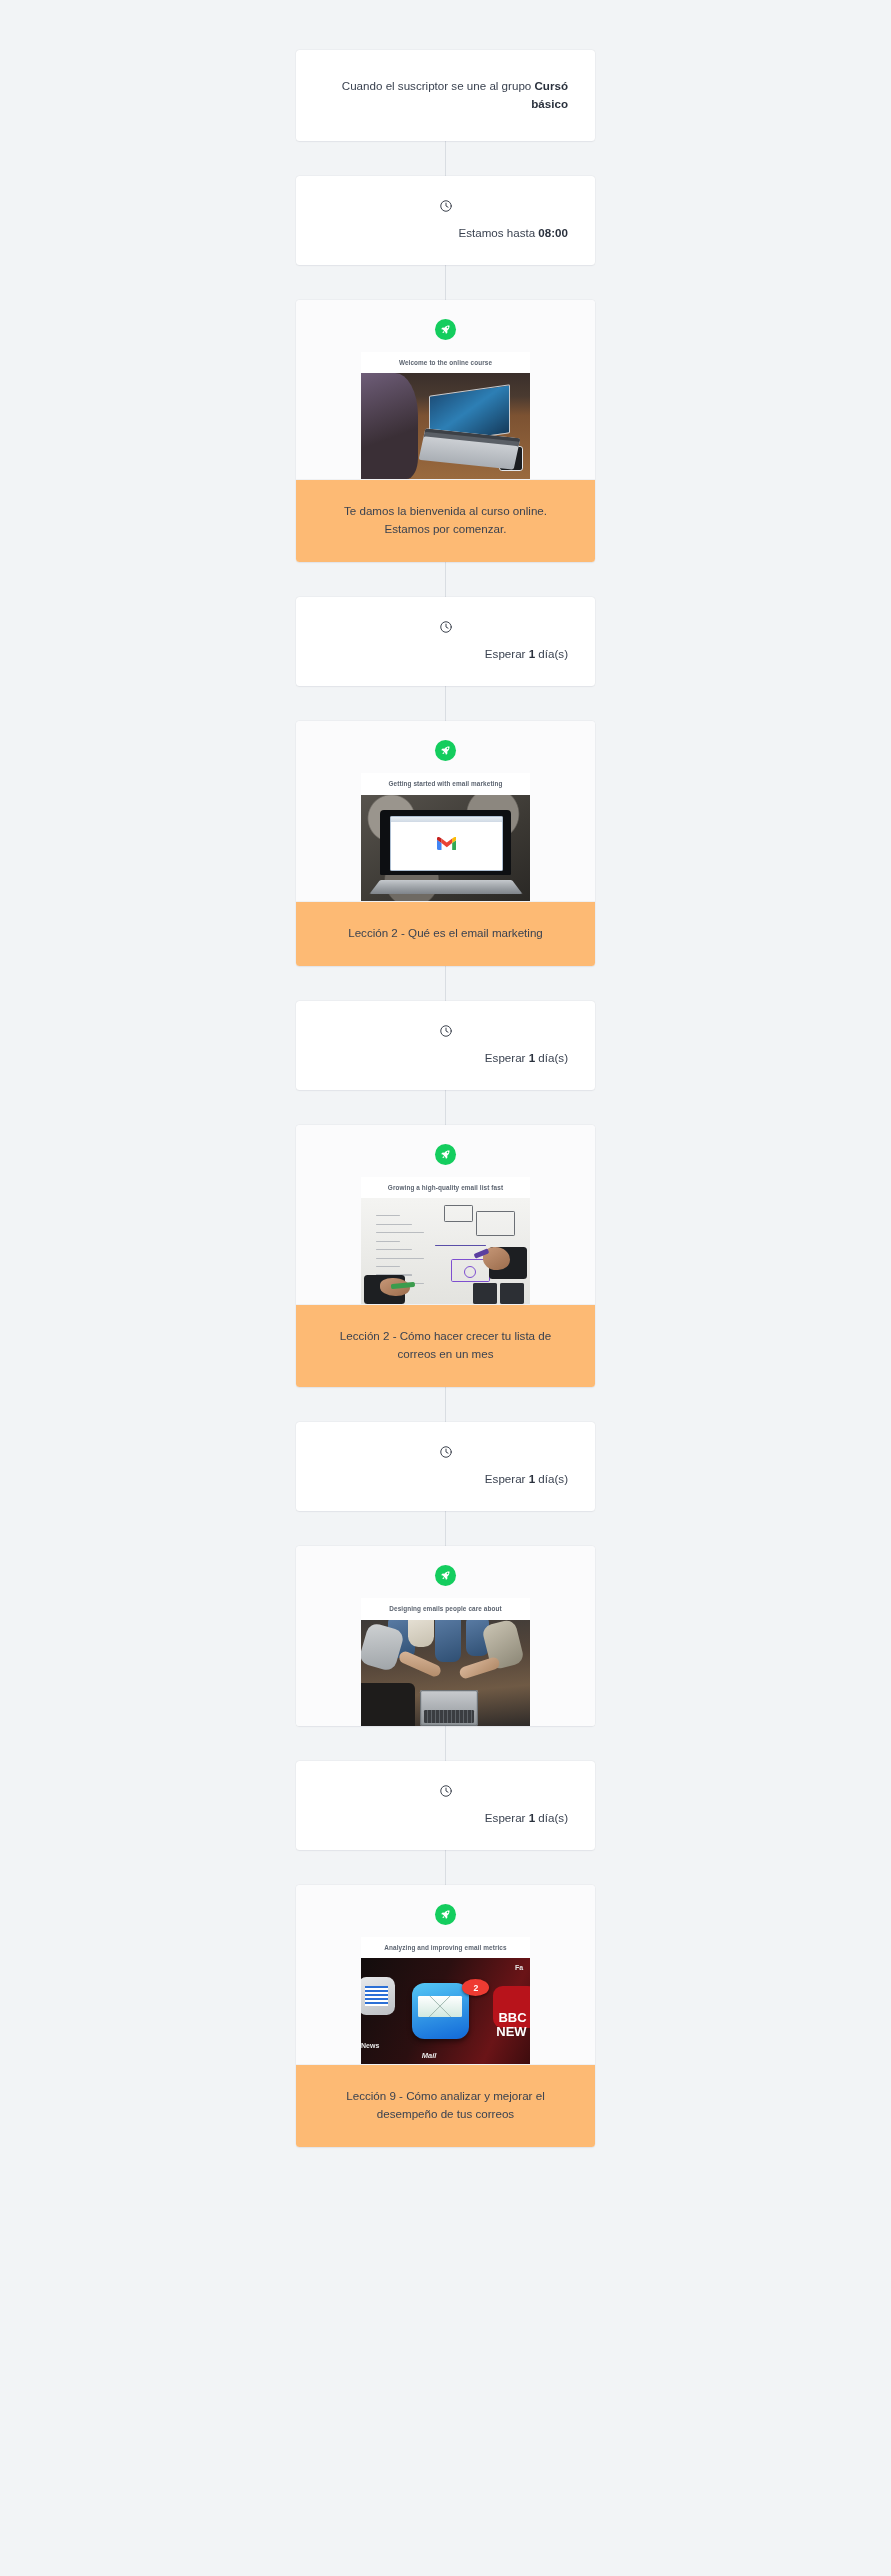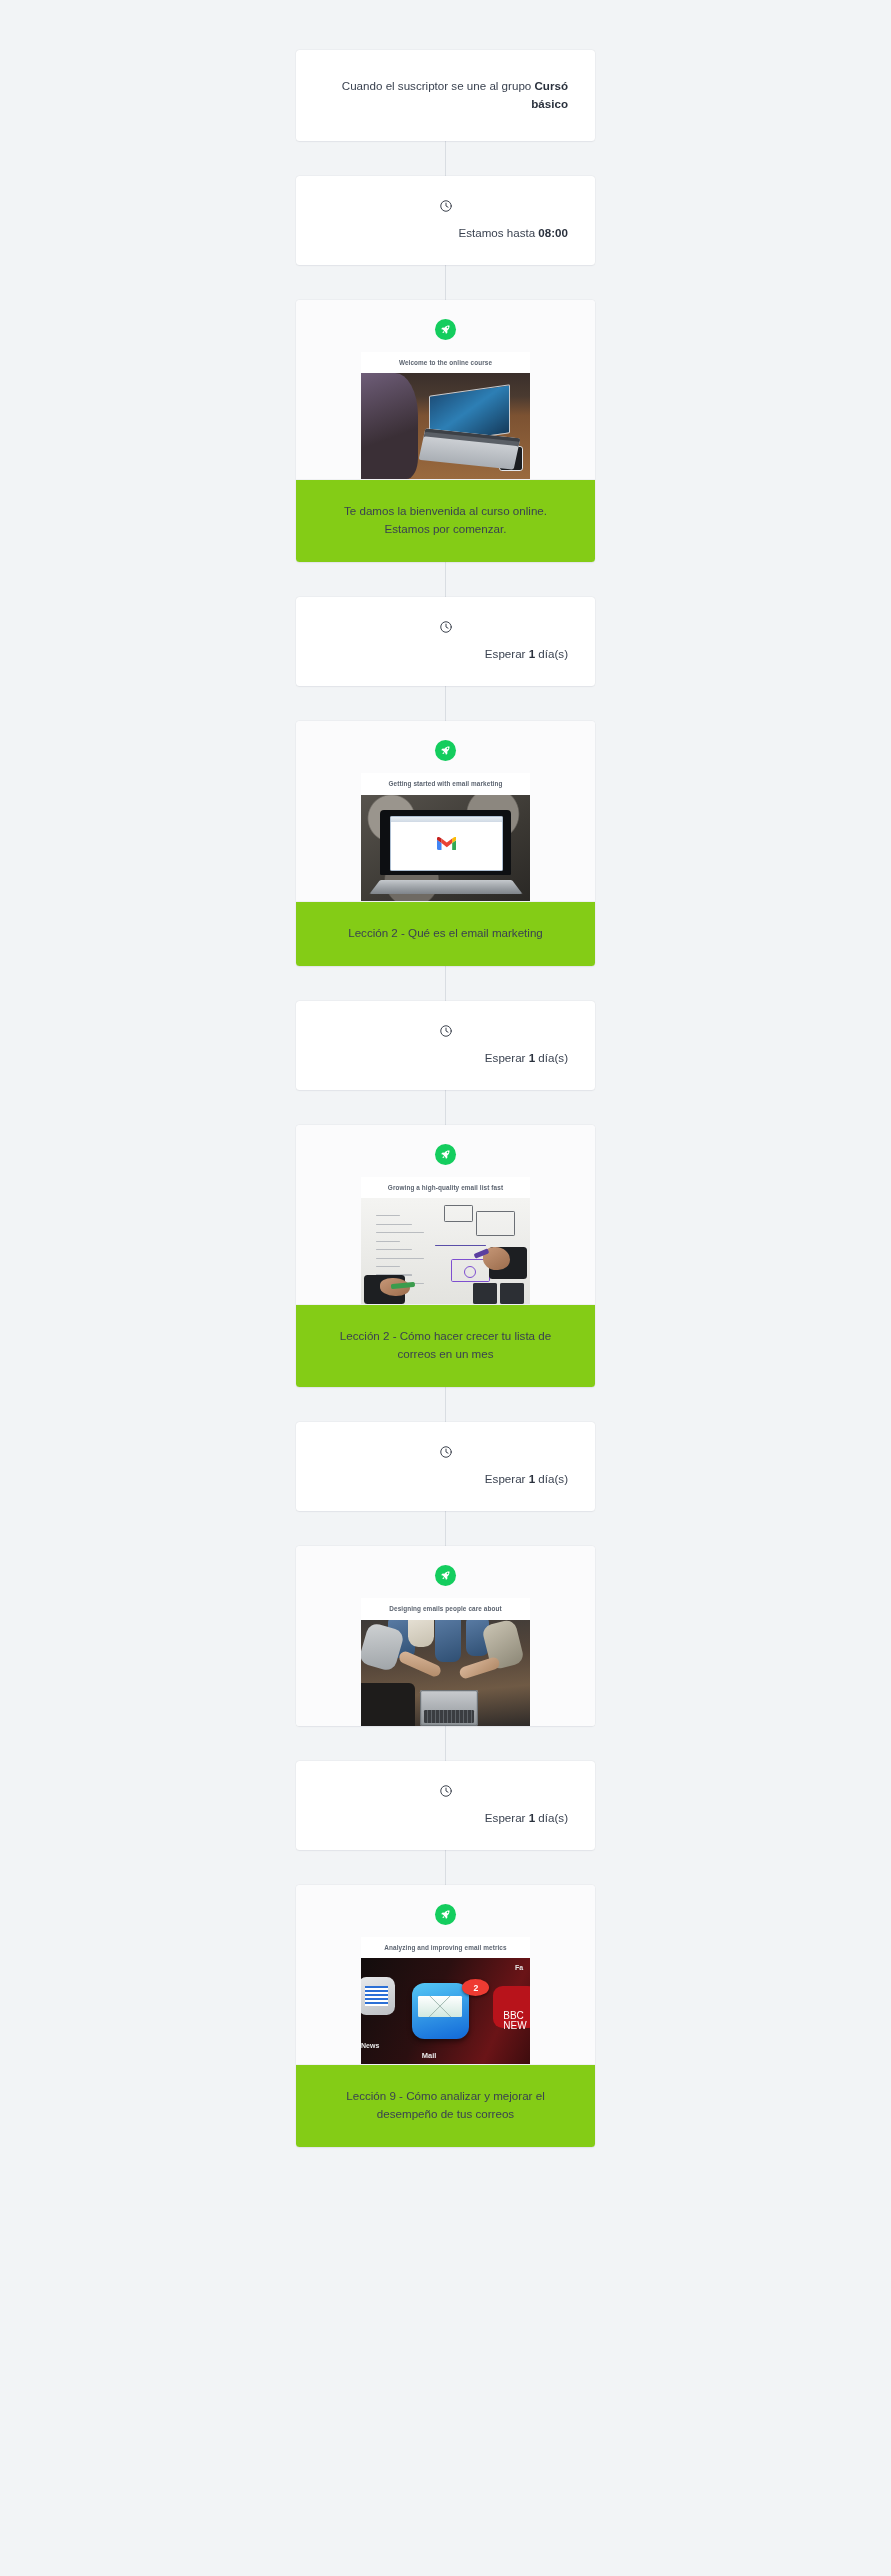--- a/index.html
+++ b/index.html
@@ -108,21 +108,21 @@
   }
   .preview-image {
     width: 169px;
     height: 106px;
     position: relative;
     overflow: hidden;
     background: #2b2b2b;
   }
 
   .email-caption {
-    background: #84cc16;
+    background: #fdba74;
     padding: 22px 27px 24px;
     text-align: center;
     border-top: 0.6px solid #f0f1f3;
   }
 
   
   
   .ph-desk {
     background:
       linear-gradient(180deg,#3a2f2b 0%, #4a3a30 22%, #7c5232 40%, #9a6a3e 100%);
@@ -216,23 +216,23 @@
     background:#ee3b32;border-radius:50%;color:#fff;font-size:8.7px;font-weight:700;
     display:flex;align-items:center;justify-content:center;
     box-shadow:0 1.2px 2.9px rgba(0,0,0,.5);
   }
   .ph-mail .newsic{left:-2%;top:18%;width:22%;height:36%;
     background:linear-gradient(160deg,#e9eaec,#bcbfc3);}
   .ph-mail .newsic::after{content:"";position:absolute;left:20%;top:24%;width:62%;height:52%;
     background:repeating-linear-gradient(180deg,#2b6fd6 0 2.3px,#fff 2.3px 4px);}
   .ph-mail .bbcic{right:-4%;top:26%;width:26%;height:40%;background:#b8131b;}
   .ph-mail .lbl{position:absolute;color:#e9e9e9;font-size:7.5px;font-weight:600;}
-  .ph-mail .lbl-mail{left:36%;bottom:4%;}
+  .ph-mail .lbl-mail{left:36%;bottom:4%;font-style:italic;}
   .ph-mail .lbl-news{left:0;bottom:14%;font-size:7px;}
-  .ph-mail .lbl-bbc{right:2%;top:50%;font-size:10px;font-weight:400;color:#fff;line-height:1.05;text-align:left;}
+  .ph-mail .lbl-bbc{right:2%;top:50%;font-size:13px;font-weight:700;color:#fff;line-height:1.05;text-align:right;}
   .ph-mail .lbl-fb{right:4%;top:6%;font-size:7px;color:#e4e4e4;}
 </style>
 </head>
 <body>
 
 <div class="flow" id="flow-root">
     <div class="card card--simple card--trigger">
       <p class="card-text"><span>Cuando el suscriptor se une al grupo </span><b>Cursó básico</b><span></span></p>
     </div>
   <div class="connector"></div>

